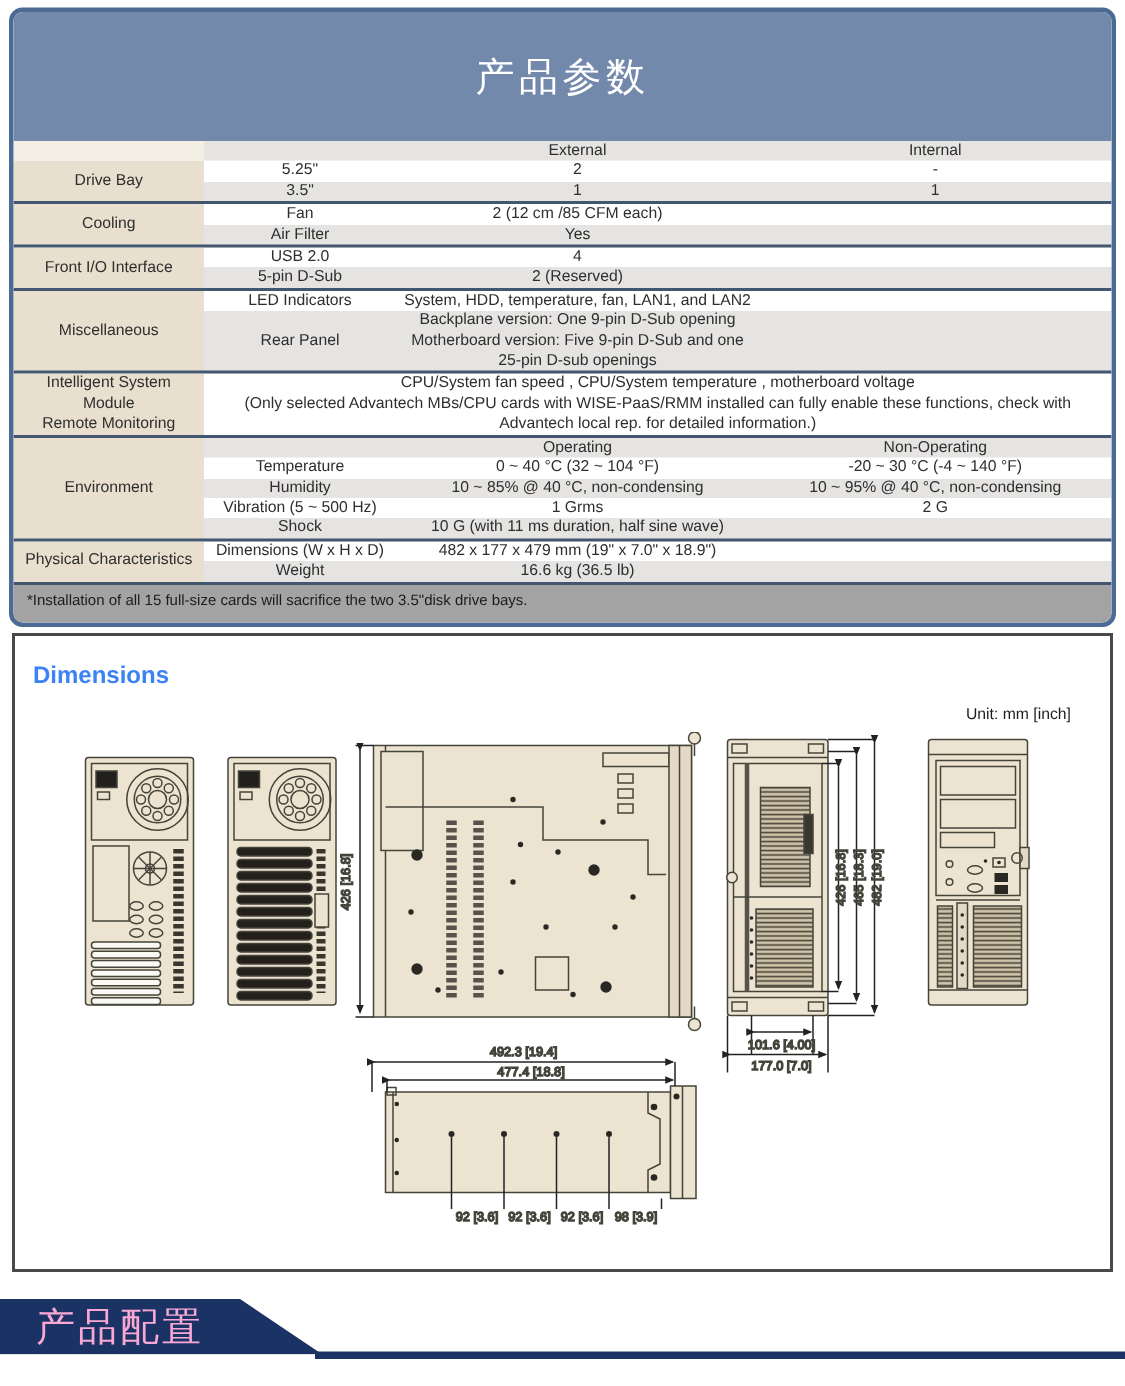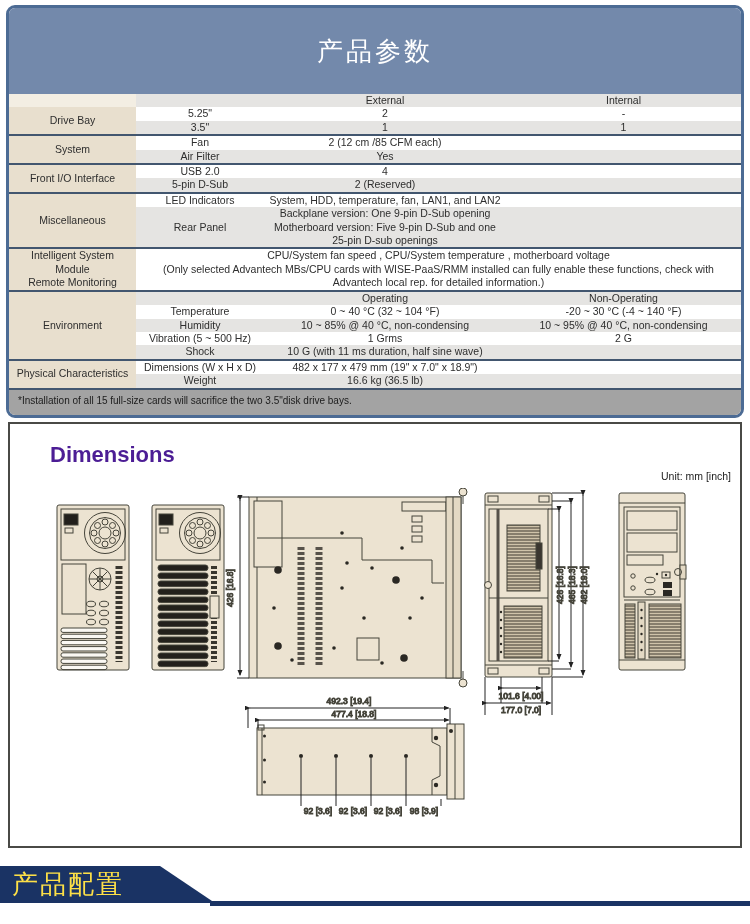--- a/index.html
+++ b/index.html
@@ -25,30 +25,30 @@
   td.lab.light{background:#f3eee3;}
   tr.sep > td{border-bottom:2px solid #42566f;}
   td.lsep{border-bottom:2px solid #42566f;}
   .pre{white-space:pre-line;text-align:center;}
   .footnotes{padding:4px 9px 7px;font-size:10px;line-height:14px;color:#1c1c1c;background:#a3a3a3;}
   
   .dim-card{
     position:absolute;left:8px;top:422px;width:730px;height:422px;
     border:2px solid #4a4a46;background:#fff;
   }
-  .dim-title{position:absolute;left:40px;top:18px;font-size:22px;font-weight:bold;color:#4c1d95;}
-  .dim-unit{position:absolute;right:9px;top:46px;font-size:10.5px;color:#1c1c1c;}
+  .dim-title{position:absolute;left:12px;top:18px;font-size:16px;font-weight:bold;color:#3b82f6;}
+  .dim-unit{position:absolute;right:26px;top:46px;font-size:10.5px;color:#1c1c1c;}
   .dim-svg{position:absolute;left:2px;top:64px;}
   
   .config-banner{
     position:absolute;left:0;top:866px;width:215px;height:37px;background:#1a3364;
     clip-path:polygon(0 0,160px 0,215px 100%,0 100%);
     display:flex;align-items:center;
   }
-  .config-banner span{color:#fde047;font-size:26px;letter-spacing:2px;padding-left:12px;}
+  .config-banner span{color:#f9a8d4;font-size:26px;letter-spacing:2px;padding-left:24px;}
   .config-line{position:absolute;left:210px;right:0;top:901px;height:5px;background:#1a3364;}
   
   text.dim{font-family:"Liberation Sans","DejaVu Sans",sans-serif;font-size:8.5px;fill:#111;}
 </style>
 </head>
 <body>
 
 <div class="params-card">
   <div class="params-header">
     <span>产品参数</span>
@@ -72,21 +72,21 @@
           <td class="attr pre">5.25"</td>
           <td class="val pre">2</td>
           <td class="val pre">-</td>
         </tr>
         <tr class="rg sep">
           <td class="attr pre">3.5"</td>
           <td class="val pre">1</td>
           <td class="val pre">1</td>
         </tr>
         <tr class="rw">
-          <td class="lab pre lsep" rowspan="2">System</td>
+          <td class="lab pre lsep" rowspan="2">Cooling</td>
           <td class="attr pre">Fan</td>
           <td class="val pre">2 (12 cm /85 CFM each)</td>
           <td class="val pre"></td>
         </tr>
         <tr class="rg sep">
           <td class="attr pre">Air Filter</td>
           <td class="val pre">Yes</td>
           <td class="val pre"></td>
         </tr>
         <tr class="rw">

